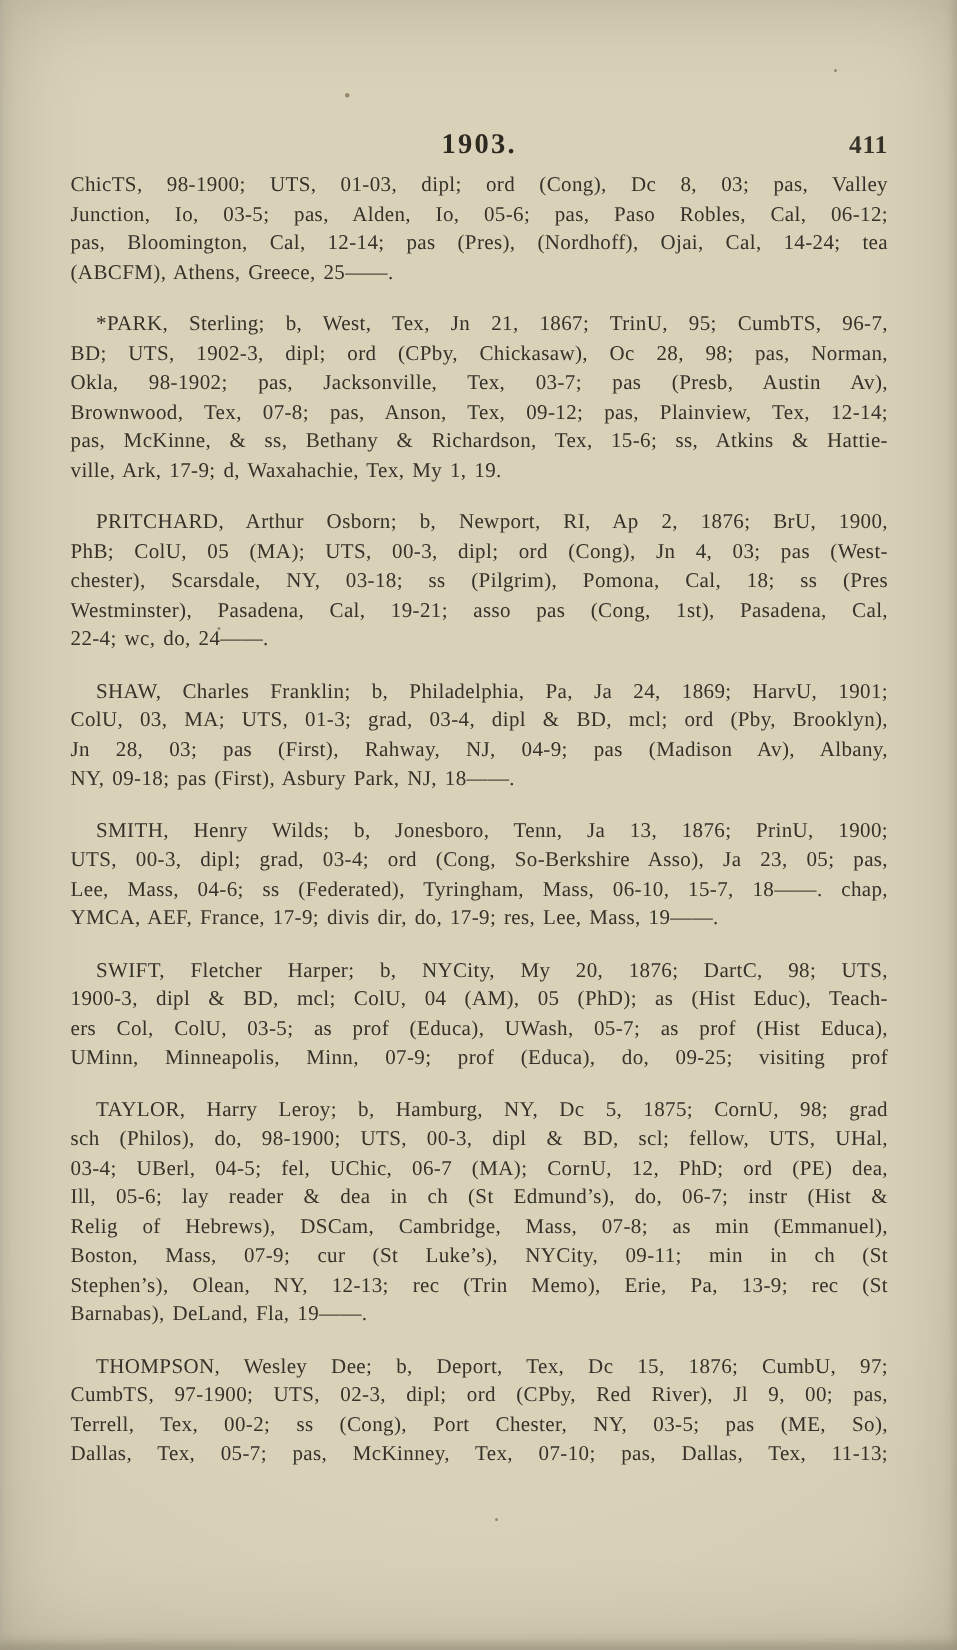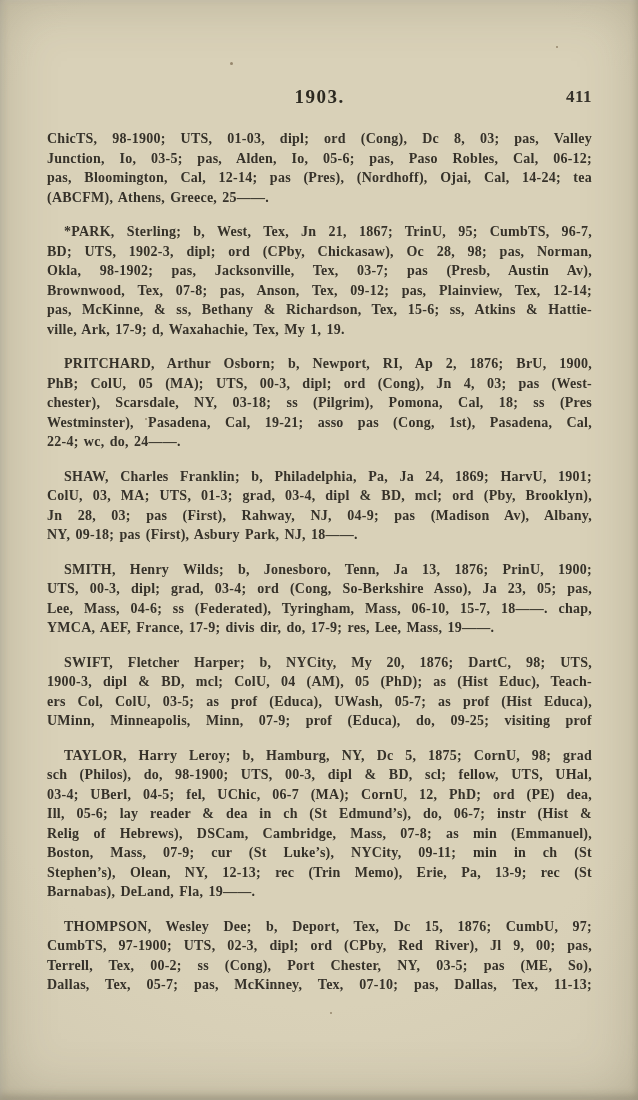--- a/index.html
+++ b/index.html
@@ -32,21 +32,21 @@
   }
   .page-content {
     position: absolute;
     left: 47px;
     right: 46px;
     top: 86px;
   }
   .page-header {
     position: relative;
     height: 20px;
-    margin-bottom: 23px;
+    margin-bottom: 8px;
   }
   .year-heading {
     position: absolute;
     left: 0;
     right: 0;
     text-align: center;
     font-size: 19px;
     font-weight: bold;
     letter-spacing: 1.5px;
     color: #2c2920;
@@ -54,21 +54,20 @@
   .page-number {
     position: absolute;
     right: 0;
     top: 1px;
     font-size: 17px;
     letter-spacing: 0.5px;
     font-weight: bold;
   }
   .entry {
     margin: 0 0 15px 0;
-    font-weight: bold;
   }
   .line {
     font-size: 14px;
     line-height: 19.5px;
     letter-spacing: 0.25px;
     word-spacing: 1.5px;
     text-align: justify;
     white-space: normal;
   }
   .line.full {

